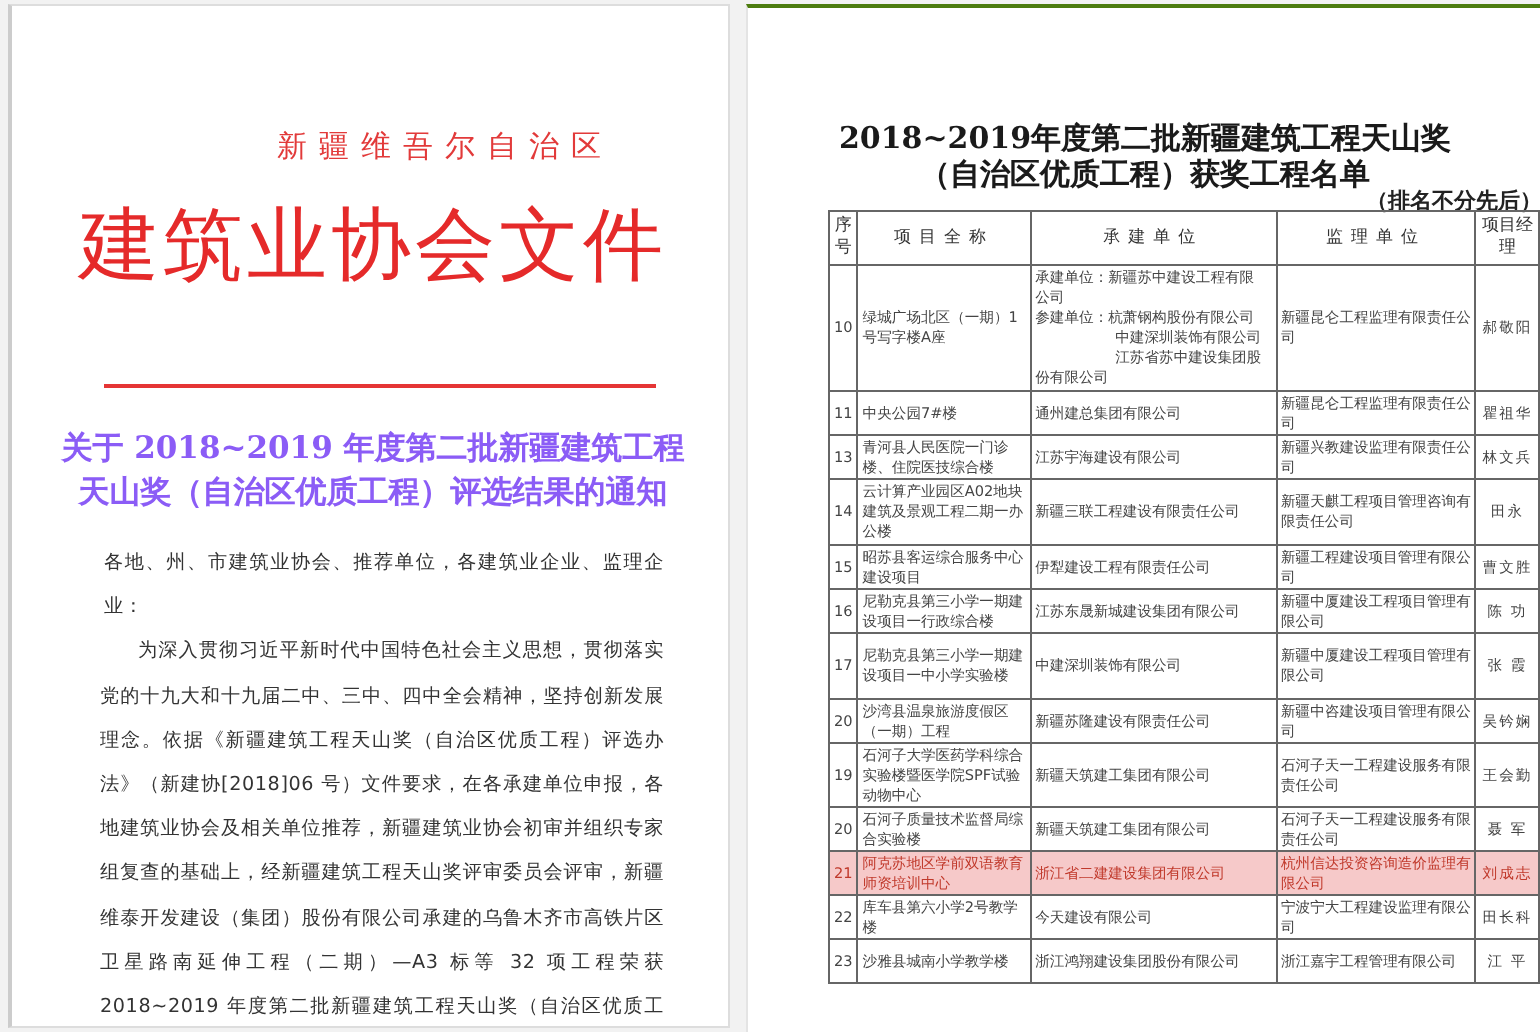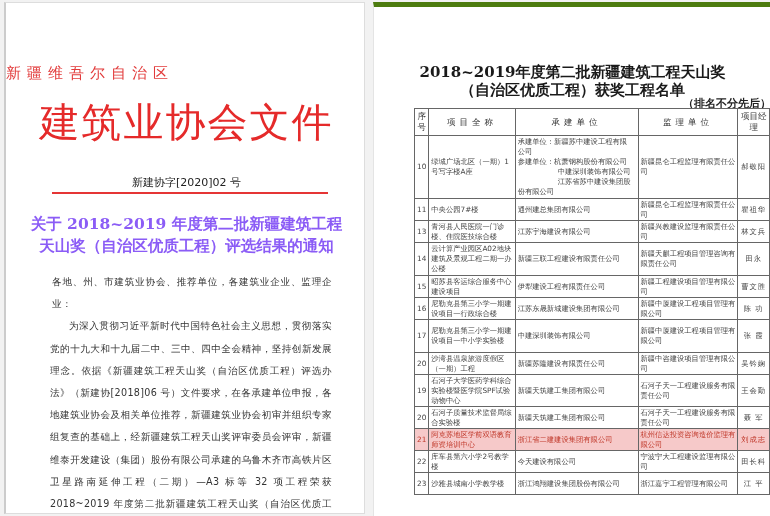--- a/index.html
+++ b/index.html
@@ -4,23 +4,23 @@
   <style>
     html, body { margin: 0; padding: 0; }
     body {
       width: 770px; height: 516px; background: #f2f2f2; position: relative; overflow: hidden;
       font-family: "DejaVu Serif", "Liberation Serif", serif; color: #333;
     }
     .page {
       position: absolute; background: #fff; box-sizing: border-box;
     }
     #page-left { left: 4px; top: 2px; width: 361px; height: 512px; border: 1px solid #ddd; border-left: 2px solid #ccc; }
-    #page-right { left: 373px; top: 2px; width: 397px; height: 514px; border-top: 5px solid #4d7c0f; border-left: 1px solid #e4e4e4; }
+    #page-right { left: 373px; top: 2px; width: 397px; height: 514px; border-top: 2px solid #4d7c0f; border-left: 1px solid #e4e4e4; }
 
-    .red-sub { position: absolute; left: 0; width: 361px; top: 61px; text-align: left; color: #e23a3a; font-size: 15px; letter-spacing: 6px; font-family: "DejaVu Sans", sans-serif; }
+    .red-sub { position: absolute; left: 0; width: 361px; top: 61px; text-align: center; color: #e23a3a; font-size: 15px; letter-spacing: 6px; font-family: "DejaVu Sans", sans-serif; padding-left: 36px; }
     .red-title { position: absolute; left: 0; width: 361px; top: 92px; text-align: center; color: #e52a2a; font-size: 40px; letter-spacing: 2px; font-family: "DejaVu Sans", sans-serif; font-weight: normal; }
     .docnum { position: absolute; left: 0; width: 361px; top: 172px; text-align: center; font-size: 11px; color: #222; font-family: "DejaVu Sans", sans-serif; }
     .red-rule { position: absolute; left: 46px; width: 276px; top: 189px; height: 2px; background: #e53535; }
     .notice-title { position: absolute; left: 0; width: 361px; top: 210px; text-align: center; font-size: 15.5px; font-weight: bold; color: #8b5cf6; line-height: 22px; }
     .body-text { position: absolute; left: 44px; width: 282px; top: 268px; font-size: 9.6px; line-height: 22.2px; color: #333; font-family: "DejaVu Sans", sans-serif; letter-spacing: 0.3px; text-align: justify; }
     .body-text p { margin: 0; }
     .body-text .salute { margin-left: 2px; }
     .body-text .para { text-indent: 19px; }
 
     .list-title { position: absolute; left: 0; width: 397px; top: 56px; text-align: center; font-size: 15px; font-weight: bold; color: #1a1a1a; line-height: 18px; }
@@ -35,21 +35,20 @@
     tr.hl td { background: #f6c9c9; color: #c0392b; }
     .cline { display: block; white-space: nowrap; }
     .indent { padding-left: 40px; }
   </style>
 </head>
 <body>
 
 <div class="page" id="page-left">
   <div class="red-sub">新疆维吾尔自治区</div>
   <div class="red-title">建筑业协会文件</div>
-  <div class="docnum">新建协字[2020]02 号</div>
   <div class="red-rule"></div>
   <div class="notice-title">
     <div>关于 2018~2019 年度第二批新疆建筑工程</div>
     <div>天山奖（自治区优质工程）评选结果的通知</div>
   </div>
   <div class="body-text">
     <p class="salute">各地、州、市建筑业协会、推荐单位，各建筑业企业、监理企业：</p>
     <p class="para">为深入贯彻习近平新时代中国特色社会主义思想，贯彻落实党的十九大和十九届二中、三中、四中全会精神，坚持创新发展理念。依据《新疆建筑工程天山奖（自治区优质工程）评选办法》（新建协[2018]06 号）文件要求，在各承建单位申报，各地建筑业协会及相关单位推荐，新疆建筑业协会初审并组织专家组复查的基础上，经新疆建筑工程天山奖评审委员会评审，新疆维泰开发建设（集团）股份有限公司承建的乌鲁木齐市高铁片区卫星路南延伸工程（二期）—A3 标等 32 项工程荣获 2018~2019 年度第二批新疆建筑工程天山奖（自治区优质工程）（名单附后）。</p>
   </div>
 </div>

